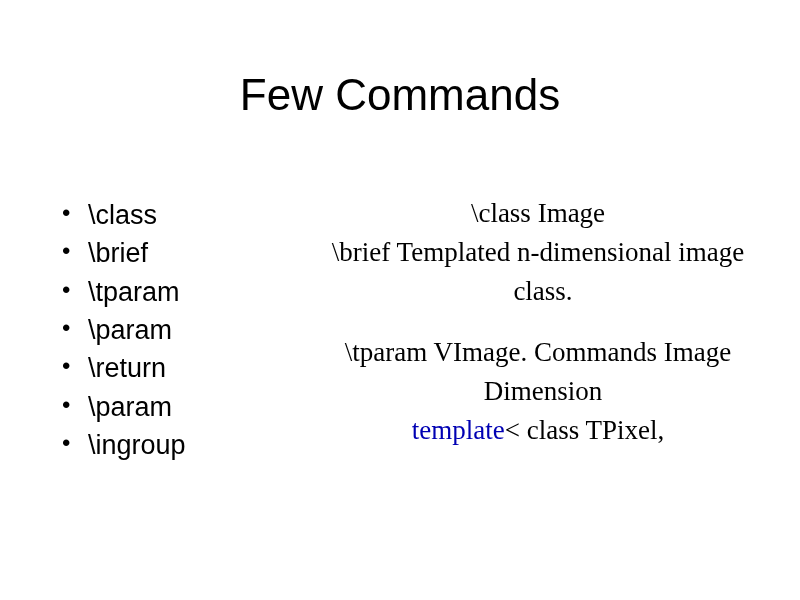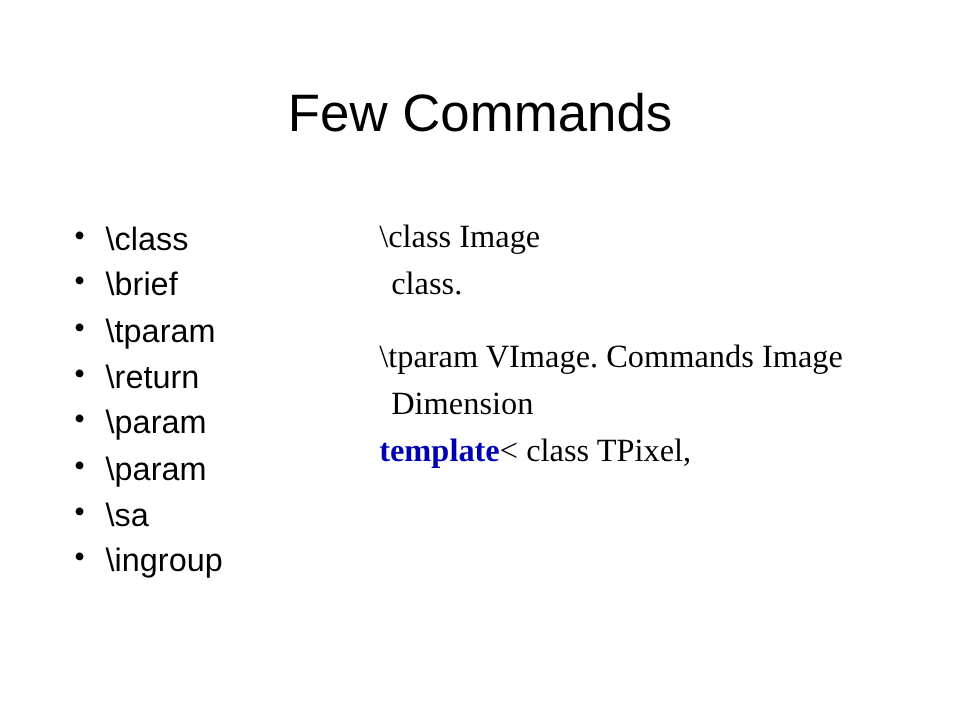--- a/index.html
+++ b/index.html
@@ -23,21 +23,21 @@
     left: 0;
     width: 100%;
     text-align: center;
     font-family: Arial, Helvetica, sans-serif;
     font-size: 44px;
     font-weight: 400;
     color: #000000;
   }
   .body {
     position: absolute;
-    top: 180px;
+    top: 196px;
     left: 56px;
     right: 40px;
     display: flex;
     flex-direction: row;
   }
   .left-col {
     width: 260px;
     font-family: Arial, Helvetica, sans-serif;
     font-size: 27px;
     line-height: 1.42;
@@ -61,63 +61,66 @@
   }
   .right-col {
     flex: 1;
     font-family: "Times New Roman", Times, serif;
     font-size: 27px;
     line-height: 1.3;
   }
   .para {
     margin: 0 0 4px 0;
     padding-left: 0;
+    text-align: center;
   }
   .indent {
     margin-left: 10px;
   }
   .gap {
     height: 22px;
   }
   .kw {
     color: #0000b3;
-    font-weight: bold;
+    font-weight: normal;
   }
   .cmd {
     color: #000;
   }
 </style>
 </head>
 <body>
 
 <div class="slide">
 
   <div class="title">Few Commands</div>
 
   <div class="body">
 
     <div class="left-col">
       <ul class="bullet-list">
         <li><span>\class</span></li>
         <li><span>\brief</span></li>
         <li><span>\tparam</span></li>
+        <li><span>\param</span></li>
         <li><span>\return</span></li>
         <li><span>\param</span></li>
-        <li><span>\param</span></li>
-        <li><span>\sa</span></li>
         <li><span>\ingroup</span></li>
       </ul>
     </div>
 
     <div class="right-col">
 
       <div class="para">
         <span class="cmd">\class</span><span> Image</span>
       </div>
 
+      <div class="para">
+        <span class="cmd">\brief</span><span> Templated n-dimensional image</span>
+      </div>
       <div class="para indent">
         <span>class.</span>
       </div>
 
       <div class="gap"></div>
 
 
       <div class="para">
         <span class="cmd">\tparam</span><span> VImage. Commands Image</span>
       </div>

